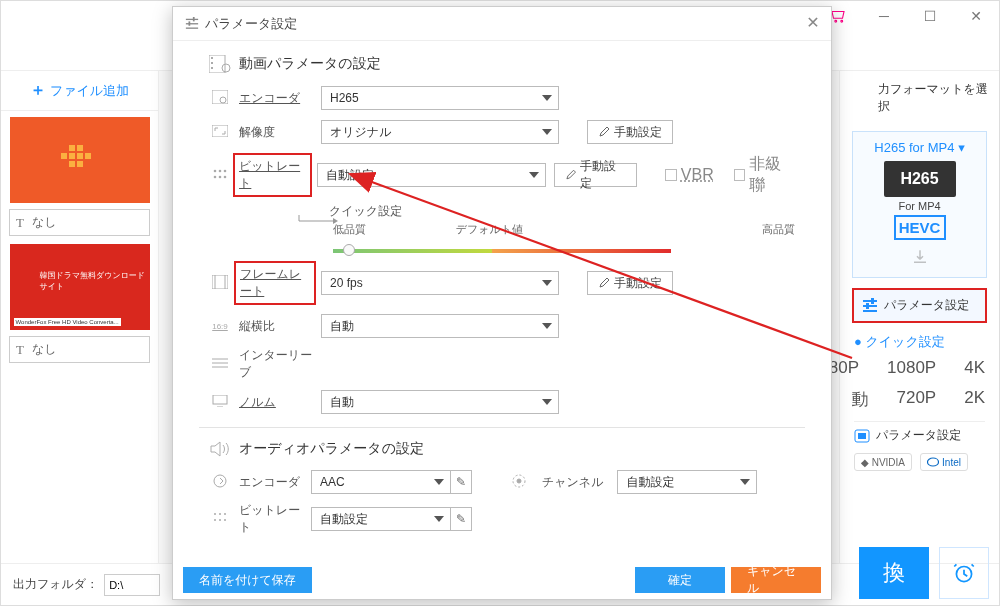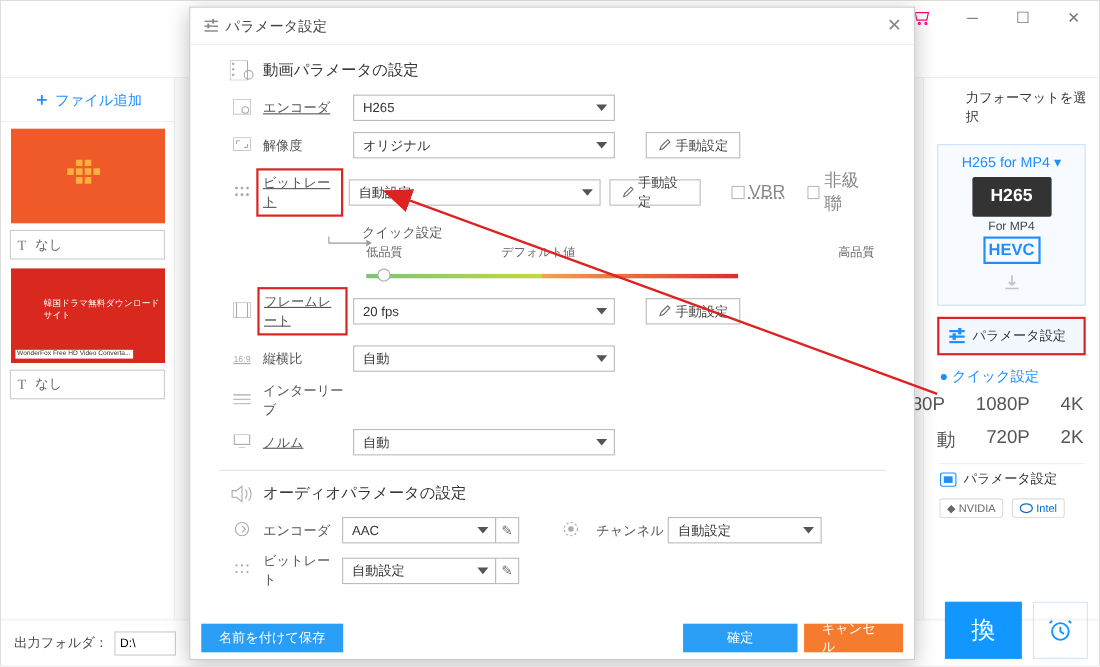--- a/index.html
+++ b/index.html
@@ -85,26 +85,26 @@
   .slider-track { position:relative; height:4px; margin:3px 124px 8px 124px; }
   .st-green { position:absolute; left:0; width:47%; top:0; height:4px; background:linear-gradient(to right,#7cc576,#c1d93e); }
   .st-red { position:absolute; right:0; width:53%; top:0; height:4px; background:linear-gradient(to right,#f3a24b,#e12c2c); }
   .st-handle { position:absolute; left:3%; top:-5px; width:12px; height:12px; border:1px solid #aaa; border-radius:50%; background:#fafafa; }
 
   hr.sep { border:none; border-top:1px solid #e3e3e3; margin:12px -10px; }
 
   .arow { display:flex; gap:36px; flex-wrap:wrap; }
   .arow .col { display:flex; align-items:center; }
   .alabel { width:72px; font-size:12px; color:#555; }
-  .alabel2 { font-size:12px; color:#555; margin-left:4px; margin-right:4px;}
+  .alabel2 { font-size:12px; color:#555; margin-left:4px; margin-right:14px;}
 
   .modal-footer { position:absolute; left:0; right:0; bottom:0; height:36px; display:flex; justify-content:space-between; padding: 4px 10px; }
   .fbtn { height:26px; padding:0 16px; font-size:12px; color:#fff; display:flex; align-items:center; }
   .fbtn.save { background:#2a9df4; }
-  .fbtn.ok   { background:#2a9df4; width:104px; justify-content:center;margin-left:24px; }
+  .fbtn.ok   { background:#2a9df4; width:90px; justify-content:center;margin-left:24px; }
   .fbtn.cancel { background:#f57c2e; width:90px; justify-content:center;}
 
   
   .arrow-svg { position:absolute; left:172px; top:6px; width:820px; height:594px; pointer-events:none; }
 </style>
 </head>
 <body>
 
 <div class="main-window">
   <div class="main-titlebar">

